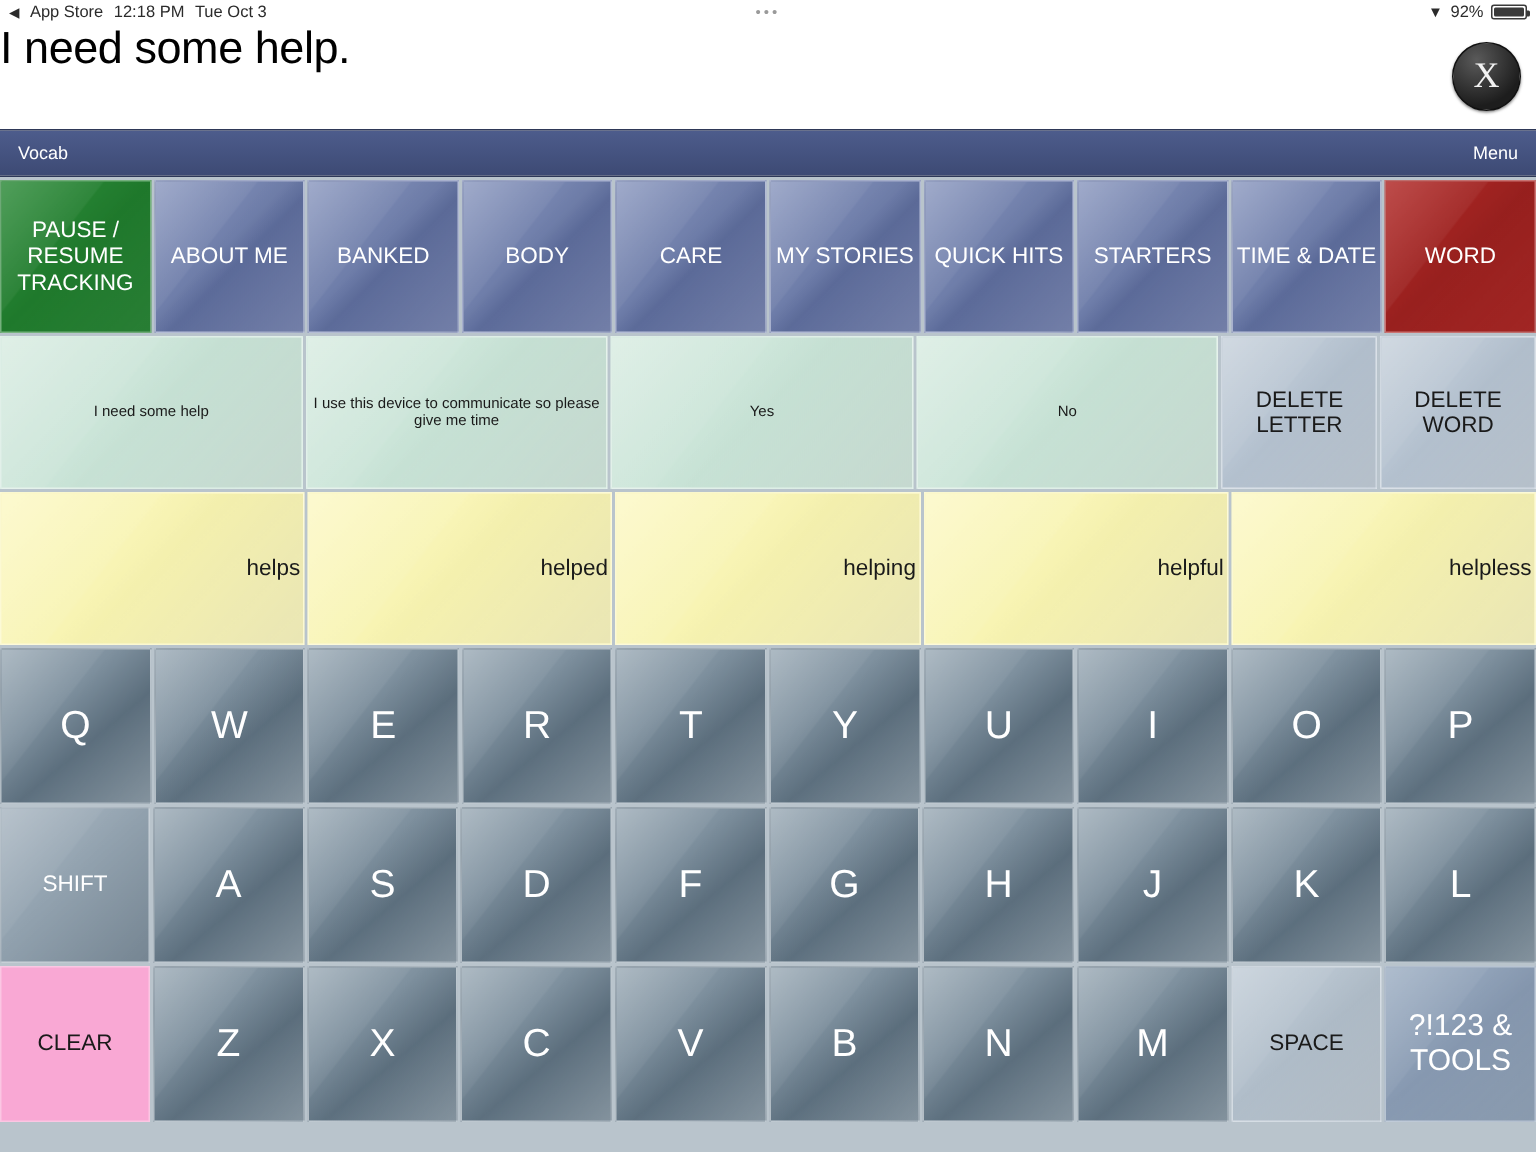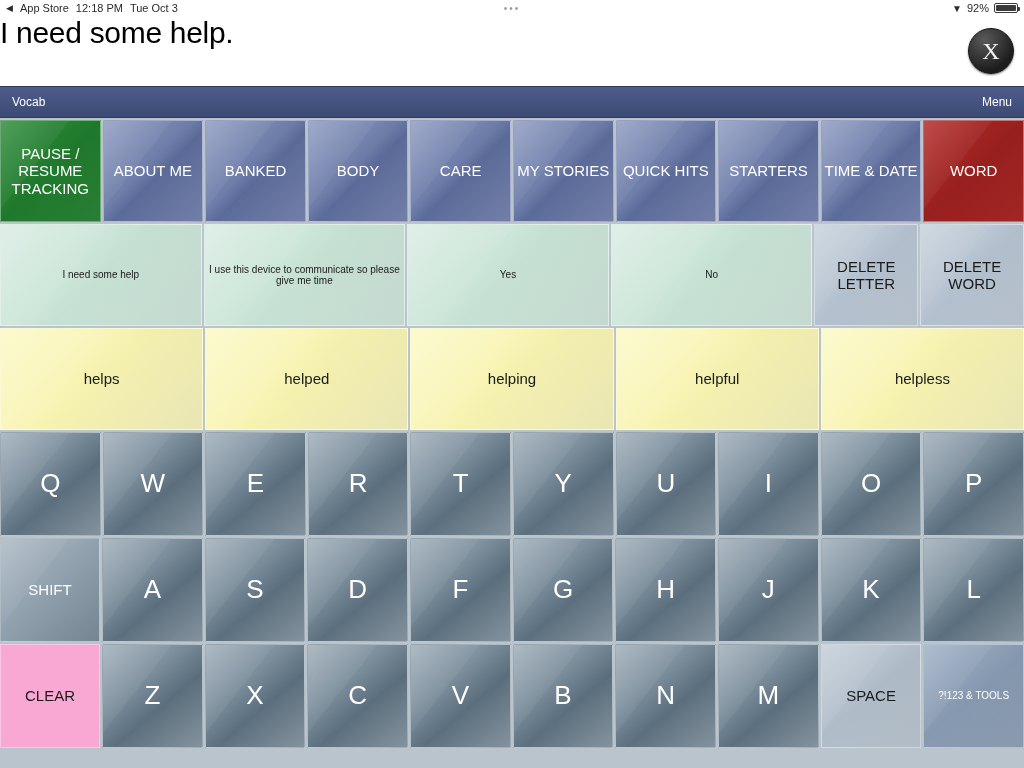--- a/index.html
+++ b/index.html
@@ -121,27 +121,27 @@
     background: linear-gradient(128deg, rgba(255,255,255,0.16) 0%, rgba(255,255,255,0.05) 38%, rgba(0,0,0,0.0) 39%, rgba(0,0,0,0.07) 100%);
     pointer-events: none;
   }
   .label { position: relative; z-index: 2; }
 
   .cat   { background: linear-gradient(135deg,#8d9ac0 0%, #6e7da9 45%, #5d6c9b 55%, #7b88b4 100%); font-size: 15px; }
   .green { background: linear-gradient(135deg,#2f8c3b 0%, #1f7a2c 50%, #2b8738 100%); }
   .red   { background: linear-gradient(135deg,#b12a28 0%, #99201e 50%, #ad2826 100%); }
   .phrase{ background: linear-gradient(135deg,#d9ece2 0%, #c8e3d6 50%, #d4e9df 100%); color: #1a1a1a; font-size: 10px; }
   .delkey{ background: linear-gradient(135deg,#c8d2dc 0%, #b4c1cf 50%, #c3ced9 100%); color: #1a1a1a; font-size: 15px; }
-  .word  { background: linear-gradient(135deg,#fcf8c6 0%, #f7f3b0 50%, #fbf7c2 100%); color: #1a1a1a; font-size: 15px; }
+  .word  { background: linear-gradient(135deg,#fcf8c6 0%, #f7f3b0 50%, #fbf7c2 100%); color: #1a1a1a; font-size: 15px; justify-content: flex-end; }
   .key   { background: linear-gradient(140deg,#9eadb8 0%, #7e909e 35%, #5e7180 60%, #8d9da9 100%); font-size: 26px; }
   .key.fn { background: linear-gradient(140deg,#aab7c2 0%, #93a3b0 45%, #7e8f9d 100%); font-size: 15px; }
   .key.clear { background: #f9a8d4; color: #1a1a1a; font-size: 15px; }
   .key.clear::after { background: none; }
   .key.space { background: linear-gradient(140deg,#c3ced8 0%, #b0bdc9 50%, #bfcad4 100%); color: #1a1a1a; font-size: 15px; }
-  .key.tools { background: linear-gradient(140deg,#9fb0c4 0%, #8799b1 50%, #94a6bb 100%); font-size: 10px; }
+  .key.tools { background: linear-gradient(140deg,#9fb0c4 0%, #8799b1 50%, #94a6bb 100%); font-size: 20px; }
 
   .shift-col { flex: 0 0 100px; }
   .w2 { flex: 2 2 0; }
 </style>
 </head>
 <body>
 
 <div class="statusbar">
   <div class="sb-left">
     <span class="sb-back-arrow">◀</span>

